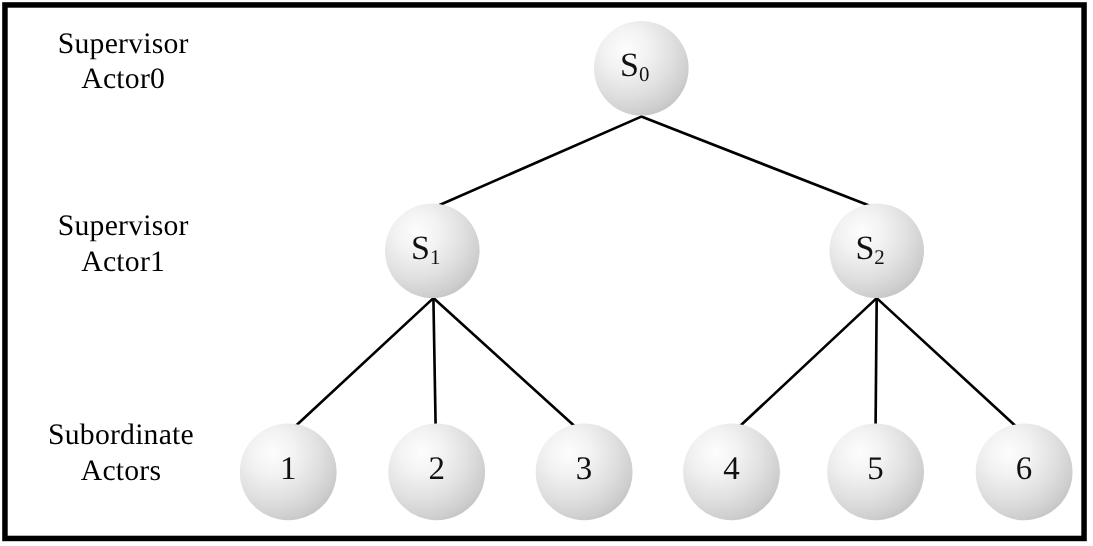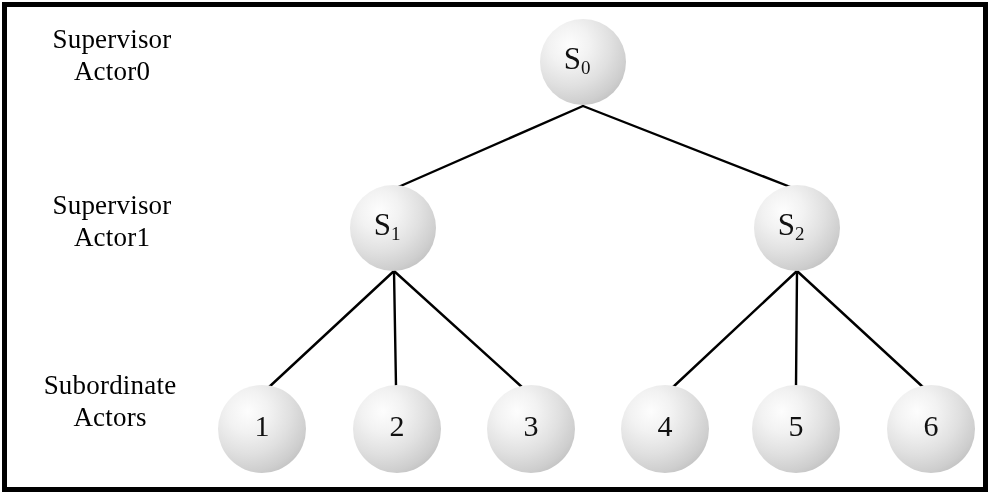--- a/index.html
+++ b/index.html
@@ -52,21 +52,21 @@
     text-align: center;
     color: #000000;
     font-family: "Liberation Serif", "DejaVu Serif", serif;
     font-size: 27px;
     line-height: 1.17;
     white-space: pre-line;
     letter-spacing: 0.2px;
   }
   #row-label-supervisor0 { left: 14px; top: 24px;  width: 196px; }
   #row-label-supervisor1 { left: 14px; top: 190px; width: 196px; }
-  #row-label-subordinate { left: 6px;  top: 370px; width: 208px; }
+  #row-label-subordinate { left: 6px;  top: 380px; width: 208px; }
 
   .node-label {
     font-family: "Liberation Serif", "DejaVu Serif", serif;
     fill: #111111;
     text-anchor: middle;
     dominant-baseline: middle;
   }
   .node-label-main { font-size: 31px; }
   .node-label-sub  { font-size: 19px; }
   .node-label-num  { font-size: 30px; }

